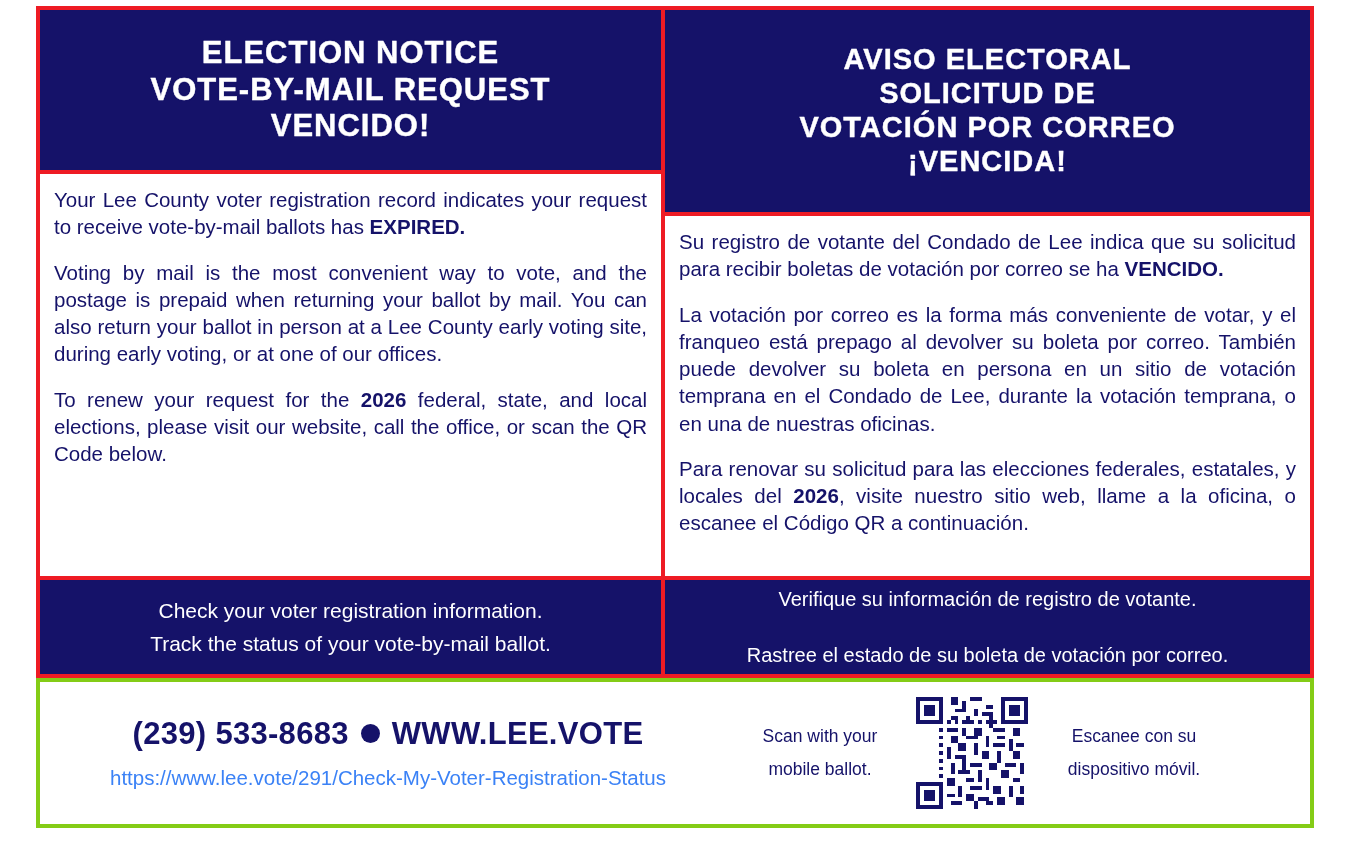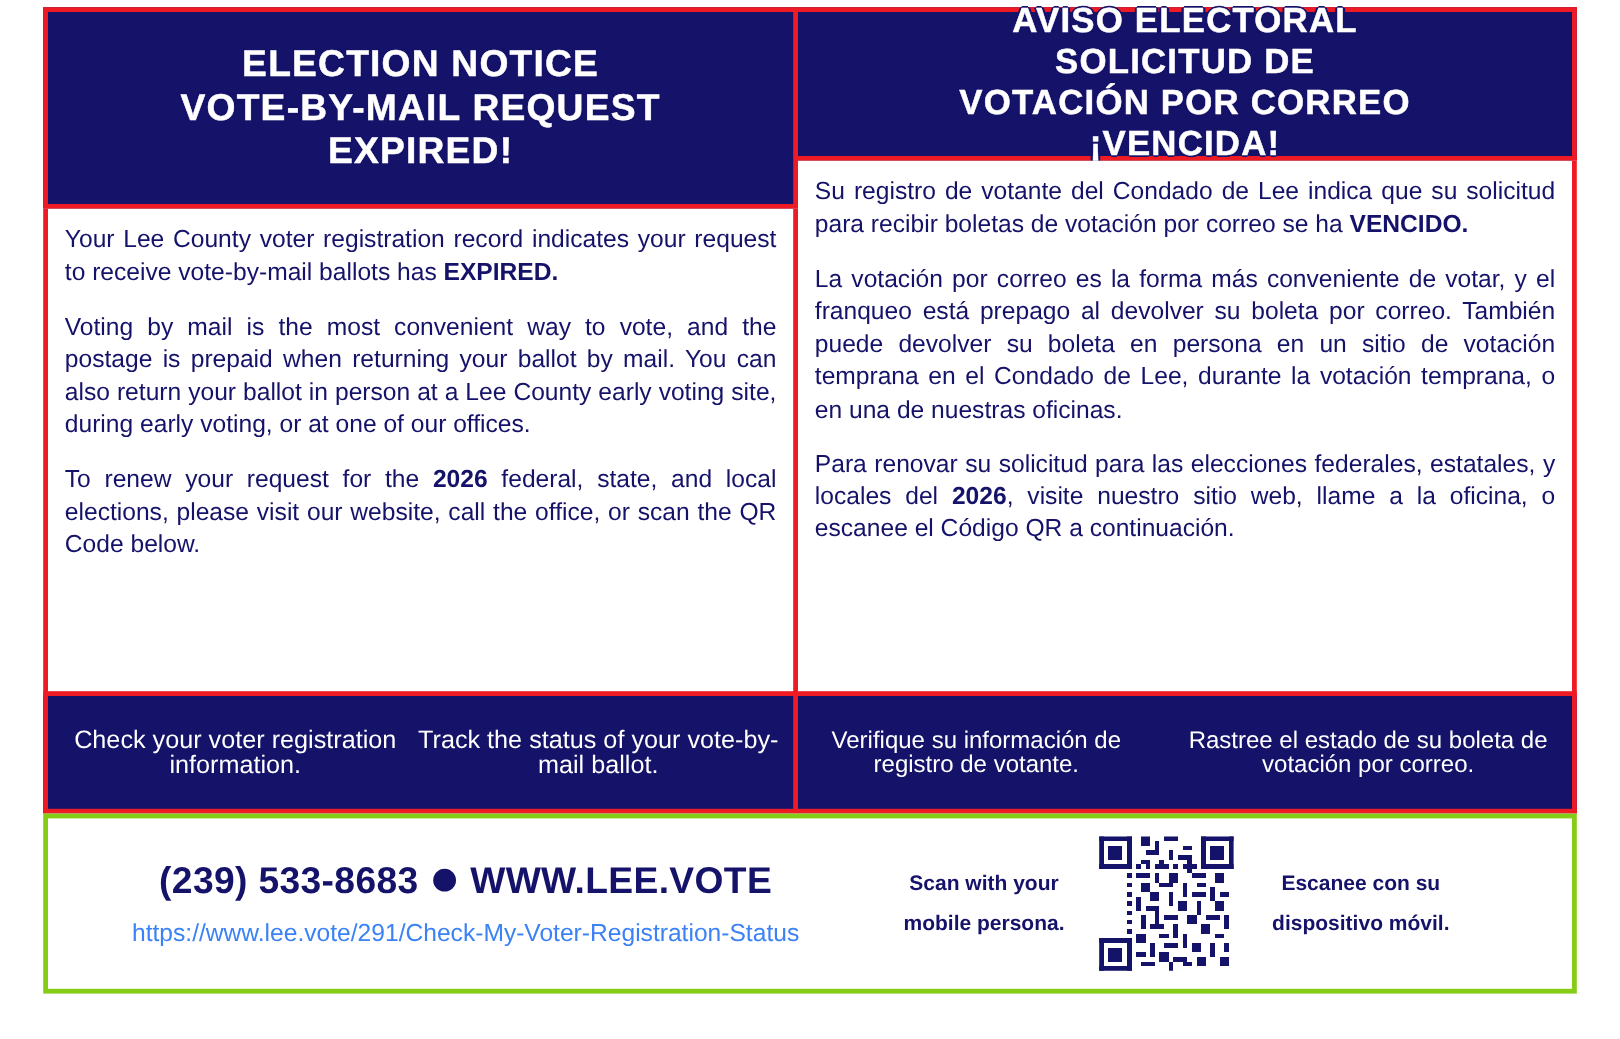--- a/index.html
+++ b/index.html
@@ -46,21 +46,21 @@
     box-sizing: border-box;
     display: flex;
     flex-direction: column;
     justify-content: center;
     align-items: center;
     padding: 6px 10px;
     border: 4px solid #ee1b24;
   }
   .col-es .banner { border-left: none; }
   .banner-en { height: 168px; }
-  .banner-es { height: 128px; }
+  .banner-es { height: 210px; }
   .banner .line {
     font-weight: bold;
     letter-spacing: 1px;
     font-size: 31px;
     line-height: 1.18;
     text-shadow:
        2px 0 0 #151269, -2px 0 0 #151269, 0 2px 0 #151269, 0 -2px 0 #151269,
        1px 1px 0 #151269, -1px -1px 0 #151269, 1px -1px 0 #151269, -1px 1px 0 #151269;
     -webkit-text-stroke: 0.4px #ffffff;
   }
@@ -90,20 +90,21 @@
 
   
   .callout {
     background: #151269;
     color: #ffffff;
     box-sizing: border-box;
     border: 4px solid #ee1b24;
     border-top: none;
     height: 98px;
     display: flex;
+    flex-direction: column;
     justify-content: center;
     align-items: center;
     text-align: center;
     padding: 4px 8px;
   }
   .col-es .callout { border-left: none; gap: 24px; }
   .callout .cline {
     font-size: 21px;
     line-height: 1.0;
     padding: 6px 0;
@@ -145,21 +146,21 @@
     vertical-align: middle;
     position: relative;
     top: -2px;
   }
   .url-row {
     font-size: 20.5px;
     color: #3b82f6;
   }
   .scan-en, .scan-es {
     color: #151269;
-    font-weight: bold;
+    font-weight: normal;
     font-size: 17.5px;
     line-height: 1.9;
     text-align: center;
     box-sizing: border-box;
   }
   .scan-en { width: 180px; }
   .scan-es { width: 200px; }
   .qr-wrap {
     width: 124px;
     display: flex;
@@ -178,21 +179,21 @@
 
 <div class="notice">
 
   <div class="cols">
 
     <div class="col col-en">
 
       <div class="banner banner-en">
         <div class="line">ELECTION NOTICE</div>
         <div class="line">VOTE-BY-MAIL REQUEST</div>
-        <div class="line">EXPIRED!</div>
+        <div class="line">VENCIDO!</div>
       </div>
 
       <div class="body-block">
         <p><span>Your Lee County voter registration record indicates your request to receive vote-by-mail ballots has </span><b>EXPIRED.</b></p>
         <p>Voting by mail is the most convenient way to vote, and the postage is prepaid when returning your ballot by mail. You can also return your ballot in person at a Lee County early voting site, during early voting, or at one of our offices.</p>
         <p class="nojust"><span>To renew your request for the </span><b>2026</b><span> federal, state, and local elections, please visit our website, call the office, or scan the QR Code below.</span></p>
       </div>
 
       <div class="callout callout-en">
         <div class="cline">Check your voter registration information.</div>
@@ -228,21 +229,21 @@
 
     <div class="footer-left">
       <div class="phone-row">
         <span>(239) 533-8683</span><span class="dot"></span><span>WWW.LEE.VOTE</span>
       </div>
       <div class="url-row">https://www.lee.vote/291/Check-My-Voter-Registration-Status</div>
     </div>
 
     <div class="scan-en">
       <div>Scan with your</div>
-      <div>mobile persona.</div>
+      <div>mobile ballot.</div>
     </div>
 
     <div class="qr-wrap">
       <svg class="qr" viewBox="0 0 29 29" shape-rendering="crispEdges">
         <rect width="29" height="29" fill="#ffffff"></rect>
         <g fill="#151269">
 
           <rect x="0" y="0" width="7" height="1"></rect>
             <rect x="0" y="6" width="7" height="1"></rect>
           <rect x="0" y="0" width="1" height="7"></rect>

